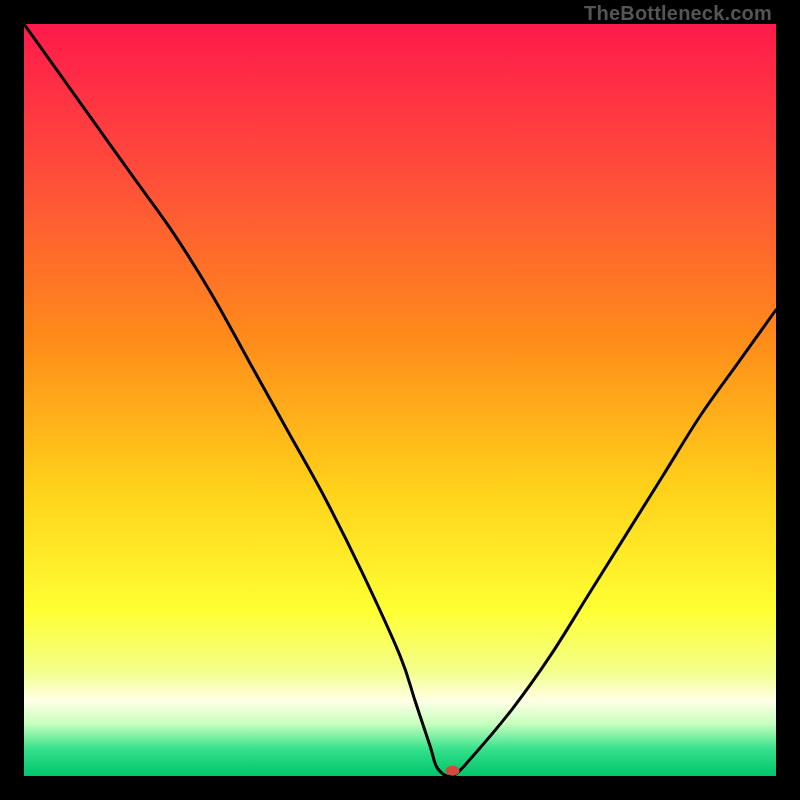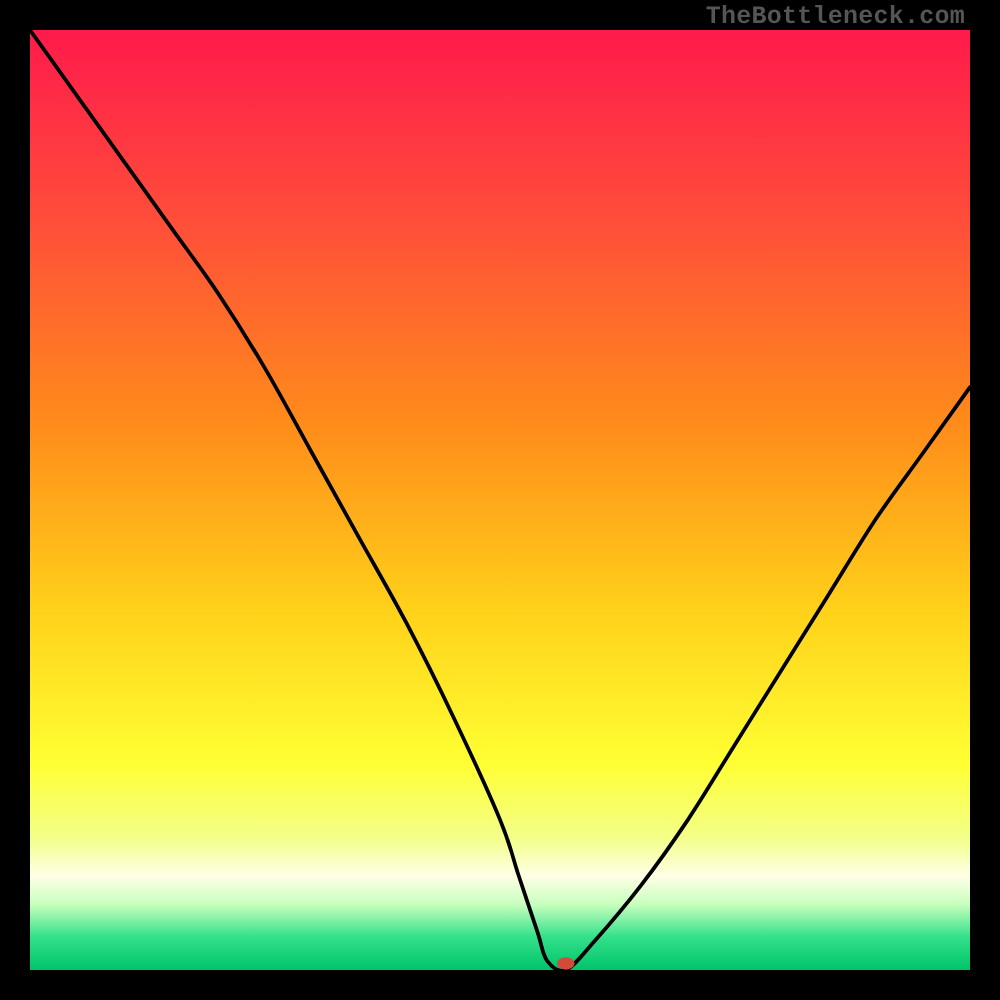--- a/index.html
+++ b/index.html
@@ -28,21 +28,20 @@
   }
   .watermark {
     position: absolute;
     top: 2px;
     right: 28px;
     color: #555;
     font-size: 20px;
     font-weight: 600;
     letter-spacing: 0.2px;
     z-index: 5;
-    font-family: Liberation Mono, monospace;
   }
   svg { display: block; }
 </style>
 </head>
 <body>
 
 <div class="watermark">TheBottleneck.com</div>
 
 <div class="frame">
   <svg class="plot-area" width="752" height="752" viewBox="0 0 752 752">

